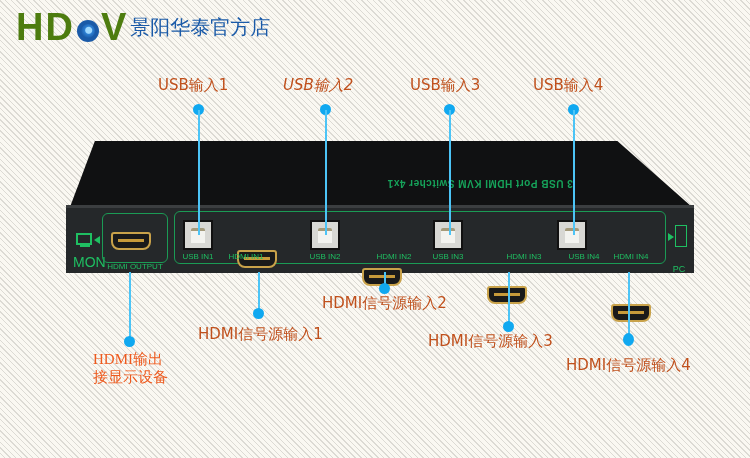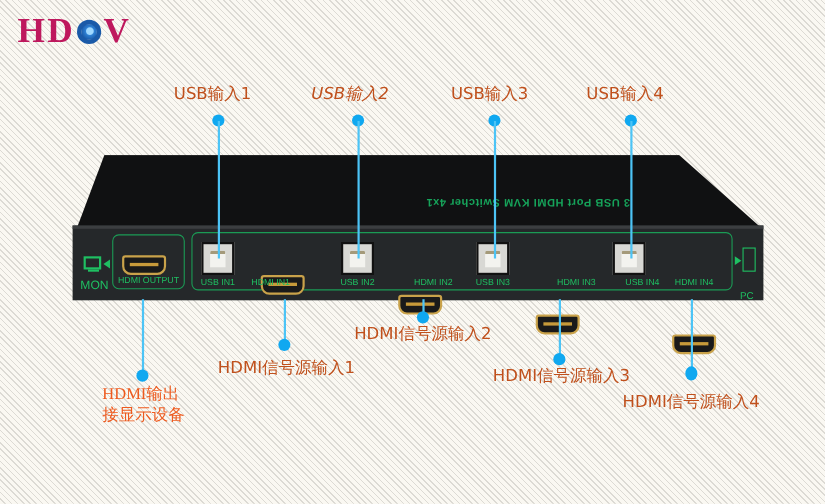--- a/index.html
+++ b/index.html
@@ -3,21 +3,21 @@
 <meta charset="utf-8">
 <style>
   html,body{margin:0;padding:0;}
   body{width:750px;height:458px;position:relative;overflow:hidden;
     font-family:"DejaVu Sans",sans-serif;
     background-color:#faf8f2;
     background-image:repeating-linear-gradient(45deg,#faf8f2 0px,#faf8f2 3px,#dcdad4 3px,#dcdad4 4px);}
   .abs{position:absolute;}
   
   .logo{left:16px;top:10px;height:34px;display:flex;align-items:center;}
-  .logo-mark{font-family:Liberation Serif, serif;font-weight:bold;font-size:32px;color:#be185d;letter-spacing:2px;line-height:30px;}
+  .logo-mark{font-family:Liberation Sans, sans-serif;font-weight:bold;font-size:38px;color:#4d7c0f;letter-spacing:2px;line-height:30px;}
   .logo-mark .o{display:inline-block;width:22px;height:22px;border-radius:50%;background:radial-gradient(circle at 55% 45%,#9fd8ff 0 3px,#2d7fd2 4px,#1a5aa8 8px,#1a5aa8 11px);border:4px solid #1a5aa8;box-sizing:border-box;vertical-align:-2px;margin:0 2px;}
   .logo-text{font-size:20px;color:#1a5aa8;margin-left:2px;font-family:"DejaVu Sans",sans-serif;}
   
   .lbl{color:#c0501c;font-size:15px;white-space:nowrap;font-family:"DejaVu Sans",sans-serif;}
   .lbl.out{color:#ee5a1e;line-height:18px;}
   .dot{width:11px;height:11px;border-radius:50%;background:#10a8f0;}
   .vline{width:2px;background:#4cc4f6;}
   
   .dev-top{left:70px;top:141px;width:622px;height:66px;background:#101112;
     clip-path:polygon(4% 0,88% 0,100% 100%,0 100%);}
@@ -33,42 +33,43 @@
   .icon-mon::after{content:"";position:absolute;}
   .icon-pc{width:12px;height:22px;border:1.5px solid #1fbf62;box-sizing:border-box;}
   .arrow-l{width:0;height:0;border-top:4px solid transparent;border-bottom:4px solid transparent;border-right:6px solid #1fbf62;}
   .arrow-r{width:0;height:0;border-top:4px solid transparent;border-bottom:4px solid transparent;border-left:6px solid #1fbf62;}
 </style>
 </head>
 <body>
 
 <div class="abs logo">
   <span class="logo-mark"><span>HD</span><span class="o"></span><span>V</span></span>
+  <span class="logo-text">景阳华泰官方店</span>
 </div>
 
 <div class="abs lbl" style="left:158px;top:76px;">USB输入1</div>
 <div class="abs lbl" style="left:283px;top:76px;font-style:italic;">USB输入2</div>
 <div class="abs lbl" style="left:410px;top:76px;">USB输入3</div>
 <div class="abs lbl" style="left:533px;top:76px;">USB输入4</div>
 
 <div class="abs dev-top"></div>
 <div class="abs dev-top-text">3 USB Port HDMI KVM Switcher 4x1</div>
 
 <div class="abs dev-front"></div>
 
 <div class="abs icon-mon" style="left:76px;top:233px;"></div>
 <div class="abs" style="left:80px;top:245px;width:10px;height:2px;background:#1fbf62;"></div>
 <div class="abs arrow-l" style="left:94px;top:236px;"></div>
-<div class="abs port-lbl" style="left:73px;top:254px;font-size:11px;">MON</div>
+<div class="abs port-lbl" style="left:73px;top:254px;font-size:14px;">MON</div>
 
 <div class="abs grp" style="left:102px;top:213px;width:66px;height:50px;"></div>
 <div class="abs hdmi" style="left:111px;top:232px;">
     <i></i>
   </div>
-<div class="abs port-lbl" style="left:103px;top:250px;width:64px;">HDMI OUTPUT</div>
+<div class="abs port-lbl" style="left:103px;top:262px;width:64px;">HDMI OUTPUT</div>
 
 <div class="abs grp" style="left:174px;top:211px;width:492px;height:53px;"></div>
 
 <div class="abs usb" style="left:183px;top:220px;">
     <i></i>
   </div>
 <div class="abs port-lbl" style="left:178px;top:252px;width:40px;">USB  IN1</div>
 <div class="abs hdmi" style="left:237px;top:232px;">
     <i></i>
   </div>
@@ -120,16 +121,16 @@
 <div class="abs dot" style="left:253px;top:308px;"></div>
 <div class="abs vline" style="left:384px;top:272px;height:16px;"></div>
 <div class="abs dot" style="left:379px;top:283px;"></div>
 <div class="abs vline" style="left:508px;top:272px;height:52px;"></div>
 <div class="abs dot" style="left:503px;top:321px;"></div>
 <div class="abs vline" style="left:628px;top:272px;height:64px;"></div>
 <div class="abs dot" style="left:623px;top:333px;height:13px;"></div>
 
 <div class="abs lbl" style="left:322px;top:294px;">HDMI信号源输入2</div>
 <div class="abs lbl" style="left:198px;top:325px;">HDMI信号源输入1</div>
-<div class="abs lbl" style="left:448px;top:332px;">HDMI信号源输入3</div>
+<div class="abs lbl" style="left:428px;top:332px;">HDMI信号源输入3</div>
 <div class="abs lbl" style="left:566px;top:356px;">HDMI信号源输入4</div>
 <div class="abs lbl out" style="left:93px;top:350px;font-family:Liberation Serif, serif;">HDMI输出</div>
 <div class="abs lbl out" style="left:93px;top:368px;">接显示设备</div>
 
 </body></html>

